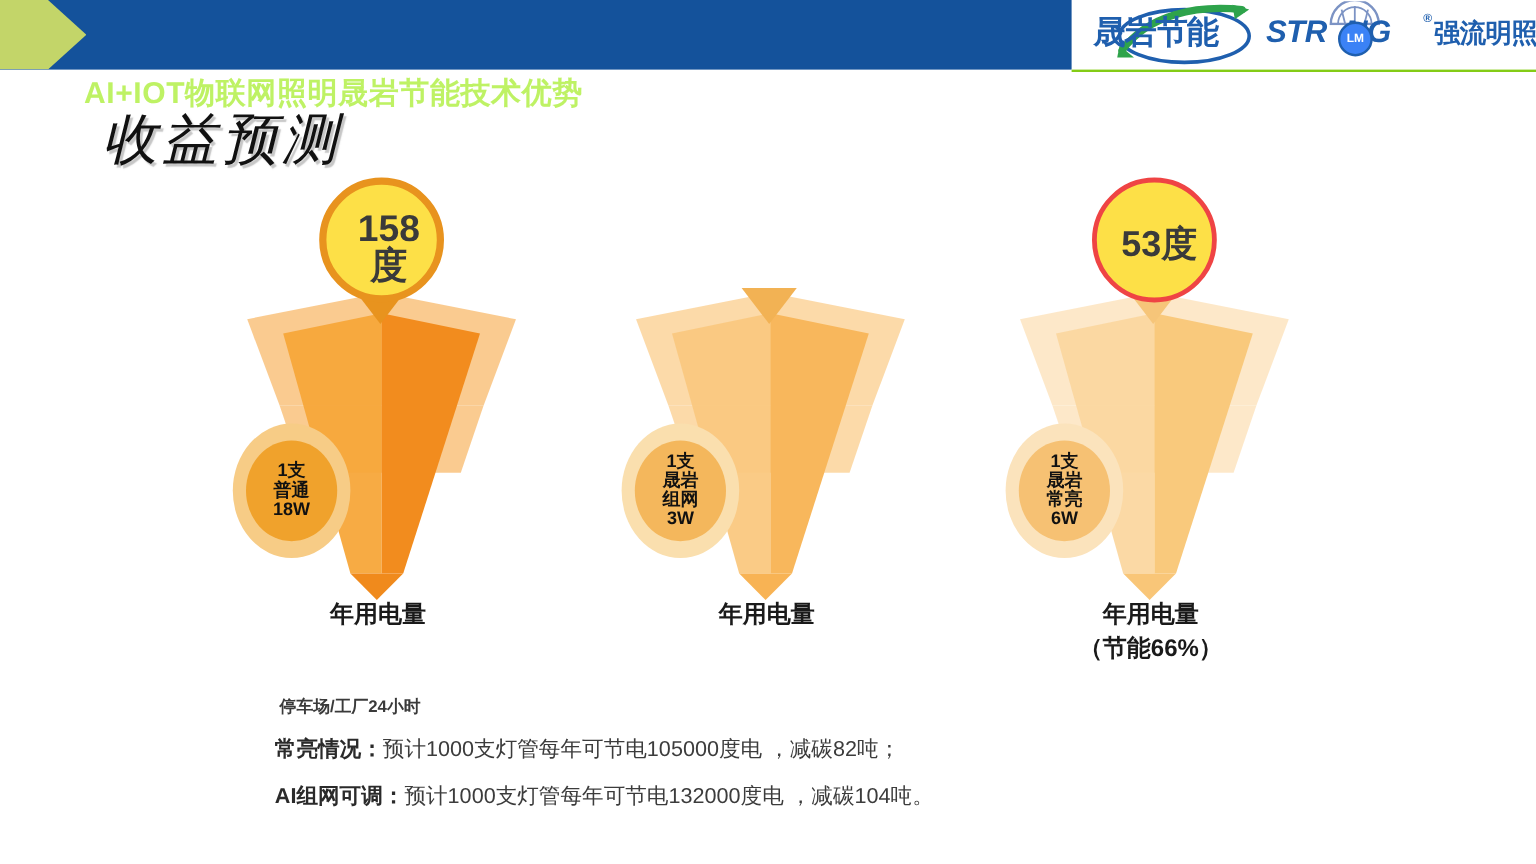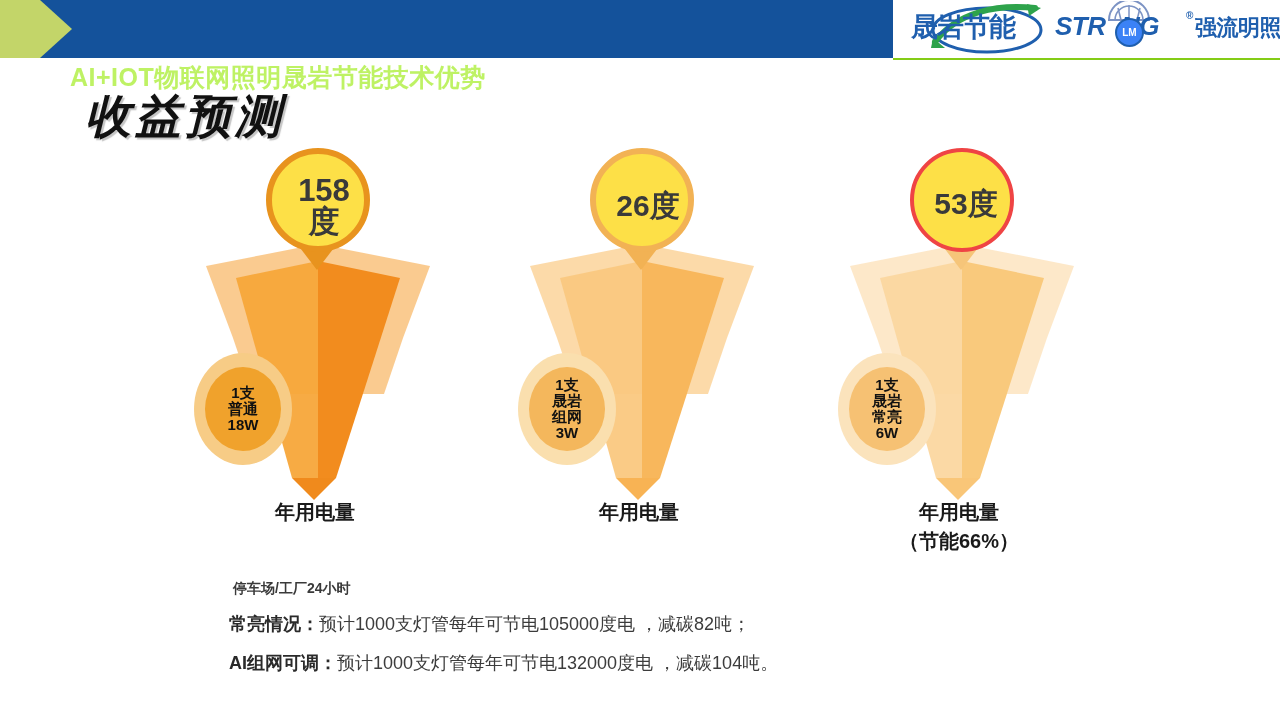--- a/index.html
+++ b/index.html
@@ -69,21 +69,21 @@
   }
   .logo-cn2{
     position:absolute;left:302px;top:13px;
     font-size:22px;font-weight:bold;color:#1F5FAE;
     letter-spacing:-0.5px;white-space:nowrap;z-index:3;
   }
 
   
   .slide-title{
     position:absolute;left:85px;top:86px;
-    font-size:46px;font-weight:bold;font-style:italic;
+    font-size:46px;font-weight:normal;font-style:italic;
     color:#111111;
     letter-spacing:4px;
     text-shadow:2px 2px 1px rgba(150,150,150,.55);
     white-space:nowrap;
   }
 
   
   .funnel-group{position:absolute;left:0;top:0;width:1280px;height:720px;}
   .funnel{position:absolute;width:260px;height:400px;}
   .funnel-svg{position:absolute;left:0;top:0;}
@@ -218,26 +218,20 @@
 
     <div class="badge" style="background:#FADFAE;">
       <div class="badge-inner" style="background:#F4B košt;background:#F4B busy;background:#F4B75C;">
         <span>1支</span>
         <span>晟岩</span>
         <span>组网</span>
         <span>3W</span>
       </div>
     </div>
 
-    <div class="pin" style="border:6px solid #F2B254;">
-      <div class="pin-num">
-        <span>26度</span>
-        <span></span>
-      </div>
-    </div>
   </div>
   <div class="caption" style="left:489px;top:498px;">
     <span>年用电量</span>
   </div>
 
   <div class="funnel" style="left:832px;top:148px;">
     <svg class="funnel-svg" width="260" height="400" viewBox="0 0 260 400">
       <polygon points="18,118 130,96 242,118 215,190 45,190" fill="#FDE5C3" opacity="0.9"></polygon>
       <polygon points="45,190 215,190 196,246 64,246" fill="#FDE5C3" opacity="0.9"></polygon>
       <polygon points="48,130 130,113 130,330 104,330" fill="#FBD7A0" opacity="0.95"></polygon>

